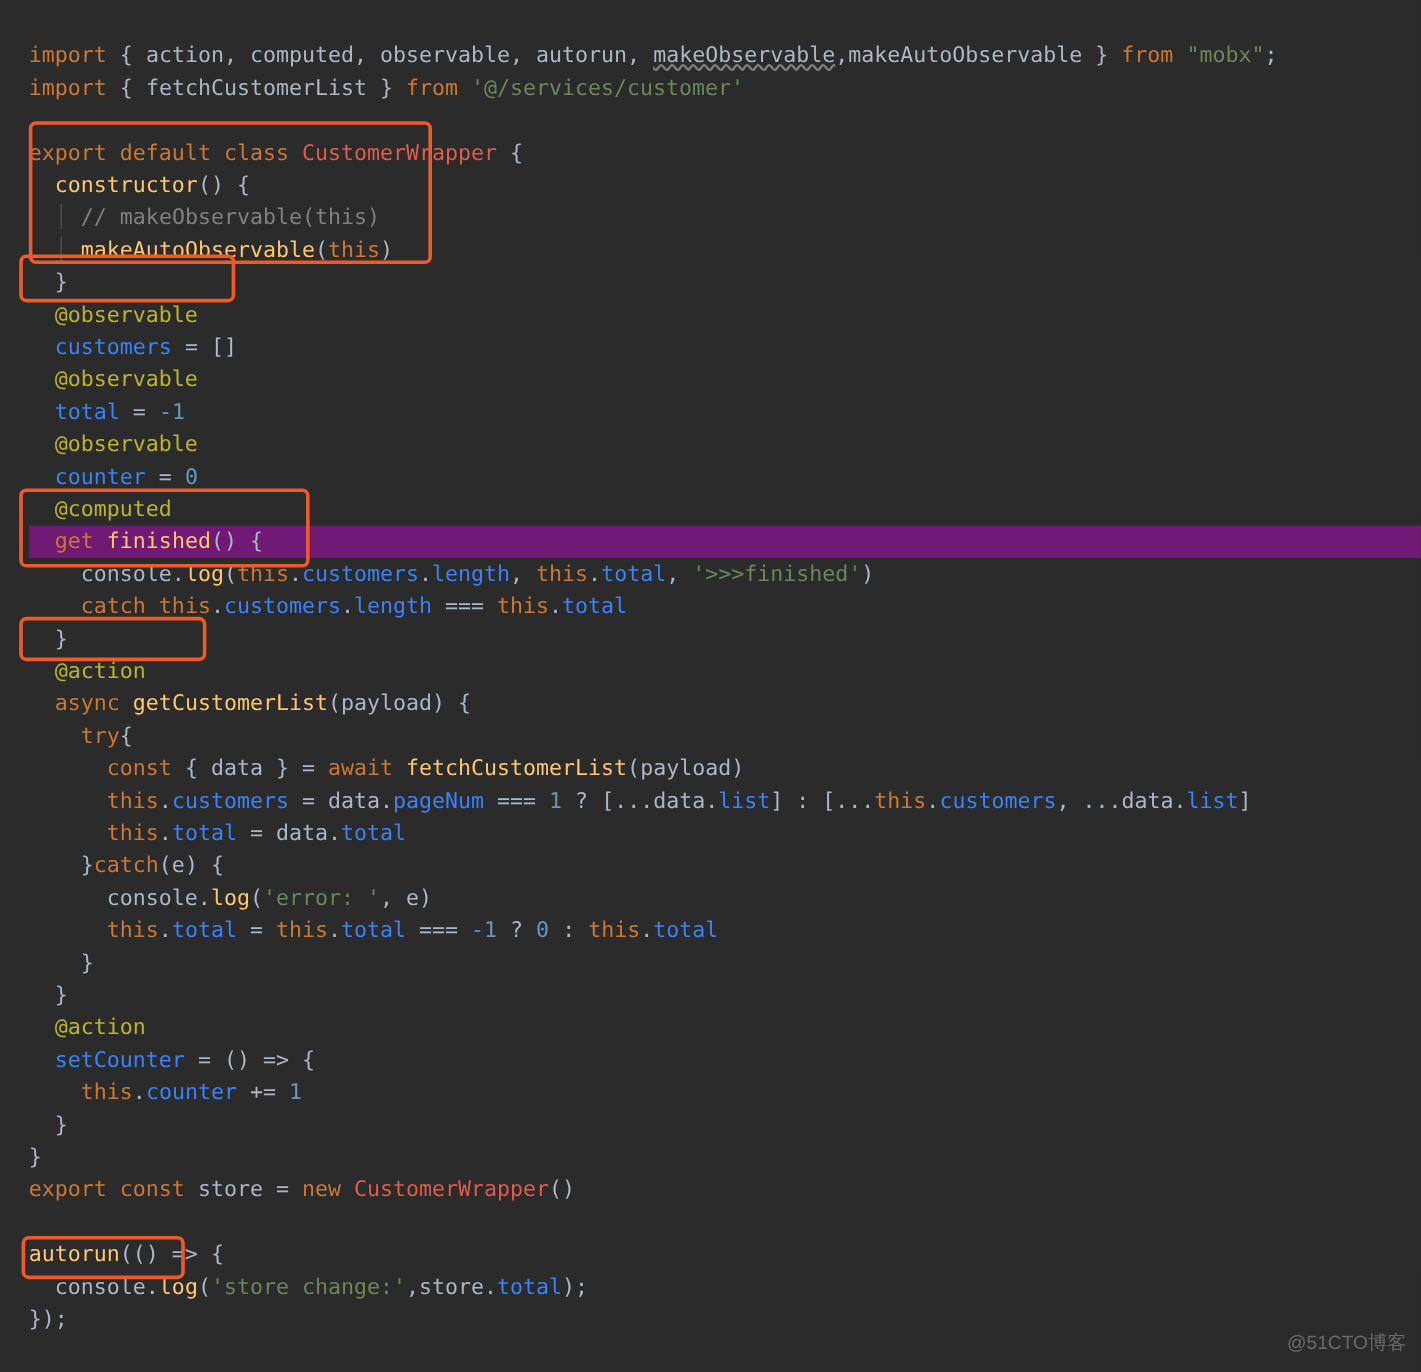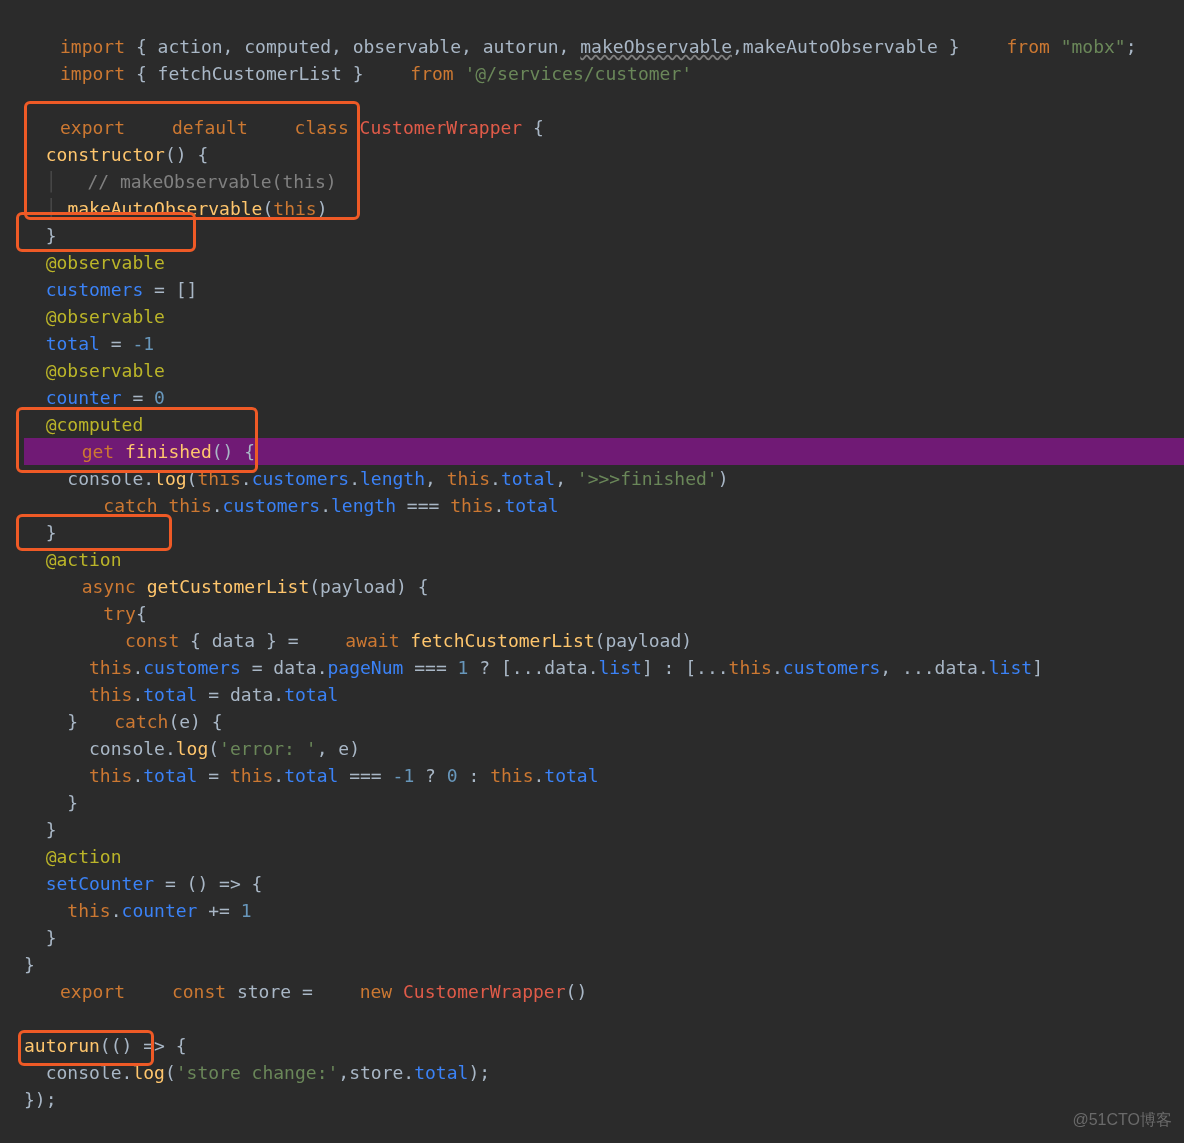--- a/index.html
+++ b/index.html
@@ -13,27 +13,27 @@
     width: 1184px;
     height: 1143px;
     overflow: hidden;
     position: relative;
   }
   .editor {
     padding: 6px 0 6px 24px;
     white-space: pre;
     position: relative;
   }
-  .kw { color: #cc7832; margin-left: 36px; }
+  .kw { color: #cc7832; }
   .ident { color: #a9b7c6; }
   .func { color: #ffc66d; text-align: right; }
   .cls { color: #e05b49; }
   .str { color: #6a8759; }
   .num { color: #6897bb; }
-  .comm { color: #808080; margin-left: 20px; }
+  .comm { color: #808080; }
   .decor { color: #bbb529; }
   .this { color: #cc7832; }
   .prop { color: #3b82f6; }
   .punc { color: #a9b7c6; }
   .wavy { text-decoration: underline wavy #808080; }
   .hl-line {
     background: #701a75;
     display: inline-block;
     width: 100%;
   }

